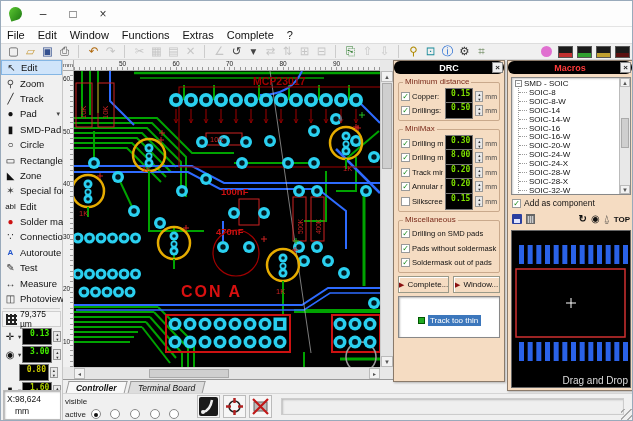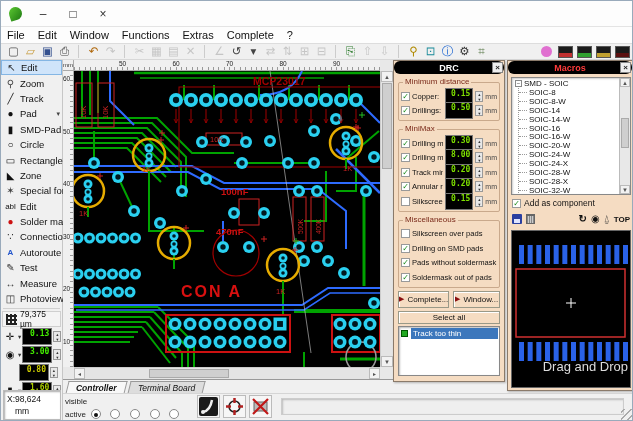--- a/index.html
+++ b/index.html
@@ -68,41 +68,41 @@
   .g-label{position:absolute;top:-6px;left:4px;background:#f5dcc2;padding:0 2px;font-size:8px;color:#7a2a1a;}
   .drc-row{display:flex;align-items:center;height:14.5px;gap:2px;}
   .cb{width:9px;height:9px;background:#fff;border:1px solid #999;font-size:8px;line-height:8px;text-align:center;color:#1a8a1a;flex:none;}
   .row-label{font-size:7.6px;flex:1;white-space:nowrap;overflow:hidden;}
   .unit{font-size:7px;color:#444;}
   .entries{height:12px;background:#2121bd;color:#fff;font-size:8.5px;display:flex;align-items:center;justify-content:center;margin:4px 4px 0 4px;}
   .drc-btns{display:flex;gap:4px;margin:3px 4px;}
   .dbtn{flex:1;height:17px;background:#f5dcc2;border:1px solid #998;box-shadow:inset 1px 1px #fff;display:flex;align-items:center;justify-content:center;gap:3px;font-size:8px;}
   .dbtn .play{color:#8a1010;font-size:7px;}
   .selall{height:13px;margin:0 4px;background:#f5dcc2;border:1px solid #998;box-shadow:inset 1px 1px #fff;display:flex;align-items:center;justify-content:center;font-size:8px;}
-  .errlist{margin:2px 4px;height:50px;background:#fff;border:1px solid #888;box-shadow:inset 1px 1px 2px #bbb;padding:1px;}
+  .errlist{margin:2px 4px;height:42px;background:#fff;border:1px solid #888;box-shadow:inset 1px 1px 2px #bbb;padding:18px;}
   .erritem{display:flex;align-items:center;gap:3px;height:11px;}
   .erritem .sq{width:7px;height:7px;background:#22aa22;border:1px solid #050;flex:none;margin-left:1px;}
   .erritem .etext{flex:1;background:#3c77bc;color:#fff;font-size:8px;padding-left:2px;line-height:11px;}
   
   .macros{left:506px;top:59px;width:126px;height:331px;}
   .tree{position:absolute;left:3px;top:16px;width:120px;height:118px;background:#fff;border:1px solid #888;box-shadow:inset 1px 1px 2px #ccc;overflow:hidden;font-size:8px;padding:1px 0 0 3px;}
   .tree-root{display:flex;align-items:center;gap:2px;height:9px;}
   .expander{width:7px;height:7px;border:1px solid #888;font-size:6px;line-height:5px;text-align:center;color:#333;background:#fff;}
   .tree-items{margin-left:3px;border-left:1px dotted #999;}
   .tree-item{display:flex;align-items:center;height:8.9px;}
   .conn{width:8px;border-top:1px dotted #999;margin-right:2px;flex:none;}
   .tree-scroll{position:absolute;right:0;top:0;width:11px;height:100%;background:#e8e8e8;border-left:1px solid #bbb;}
   .mac-check{position:absolute;left:4px;top:137px;display:flex;align-items:center;gap:3px;font-size:8.5px;}
   .mac-icons{position:absolute;left:4px;top:150px;width:118px;height:16px;display:flex;align-items:center;gap:4px;}
   .mi{font-size:10px;line-height:1;}
   .disk{width:10px;height:10px;background:#2a3f9f;border-radius:1px;position:relative;}
   .disk:after{content:"";position:absolute;left:2px;bottom:1px;width:6px;height:4px;background:#dfe4ff;}
   .trash{width:9px;height:10px;background:linear-gradient(90deg,#888 0 1px,#ccc 1px 2px,#888 2px 3px,#ccc 3px 4px,#888 4px 5px,#ccc 5px 6px,#888 6px 7px,#ccc 7px 8px,#888 8px);border:1px solid #666;border-top:2px solid #666;}
   .preview{position:absolute;left:3px;top:169px;width:120px;height:158px;background:#000;border:1px solid #666;}
-  .dragdrop{position:absolute;right:2px;bottom:13px;font-size:13px;color:#ddd;}
+  .dragdrop{position:absolute;right:2px;bottom:1px;font-size:10px;color:#ddd;}
   
   .statusbar{position:absolute;left:62px;top:392px;width:571px;height:29px;background:#f0f0f0;border-top:1px solid #d5d5d5;}
   .sb-label{position:absolute;font-size:8px;color:#222;}
   .layerbox{position:absolute;left:23px;top:1px;width:98px;height:12px;background:#000;display:flex;align-items:center;justify-content:space-around;border:1px solid #444;}
   .layer{font-size:8px;font-weight:bold;}
   .radios{position:absolute;left:23px;top:15px;width:98px;display:flex;justify-content:space-around;}
   .radio{width:10px;height:10px;border-radius:50%;background:#fff;border:1px solid #888;position:relative;}
   .radio.on:after{content:"";position:absolute;left:2.5px;top:2.5px;width:4px;height:4px;border-radius:50%;background:#111;}
   .sb-icon{position:absolute;top:1px;width:23px;height:23px;border:1px solid #bbb;background:#f6f6f6;display:flex;align-items:center;justify-content:center;}
   .sb-field{position:absolute;left:188px;right:10px;top:4px;height:17px;box-shadow:inset 1px 1px 2px #bbb;border:1px solid #ccc;background:#efefef;}
@@ -764,24 +764,20 @@
               <span>▾</span>
             </span>
             <span class="unit">mm</span>
           </div>
         </div>
     </div>
     <div class="group">
       <span class="g-label">Miscellaneous</span>
       <div id="drcMisc">
           <div class="drc-row">
-            <span class="cb"></span>
-            <span class="row-label">Silkscreen over pads</span>
-          </div>
-          <div class="drc-row">
             <span class="cb">✓</span>
             <span class="row-label">Drilling on SMD pads</span>
           </div>
           <div class="drc-row">
             <span class="cb">✓</span>
             <span class="row-label">Pads without soldermask</span>
           </div>
           <div class="drc-row">
             <span class="cb">✓</span>
             <span class="row-label">Soldermask out of pads</span>
@@ -791,21 +787,20 @@
     <div class="drc-btns">
       <div class="dbtn">
         <span class="play">▶</span>
         <span>Complete...</span>
       </div>
       <div class="dbtn">
         <span class="play">▶</span>
         <span>Window...</span>
       </div>
     </div>
-    <div class="selall">Select all</div>
     <div class="errlist" id="errlist">
         <div class="erritem">
           <span class="sq"></span>
           <span class="etext">Track too thin</span>
         </div>
       </div>
   </div>
 
   <div class="panel macros">
     <div class="p-title" style="color:#ff3b3b">

